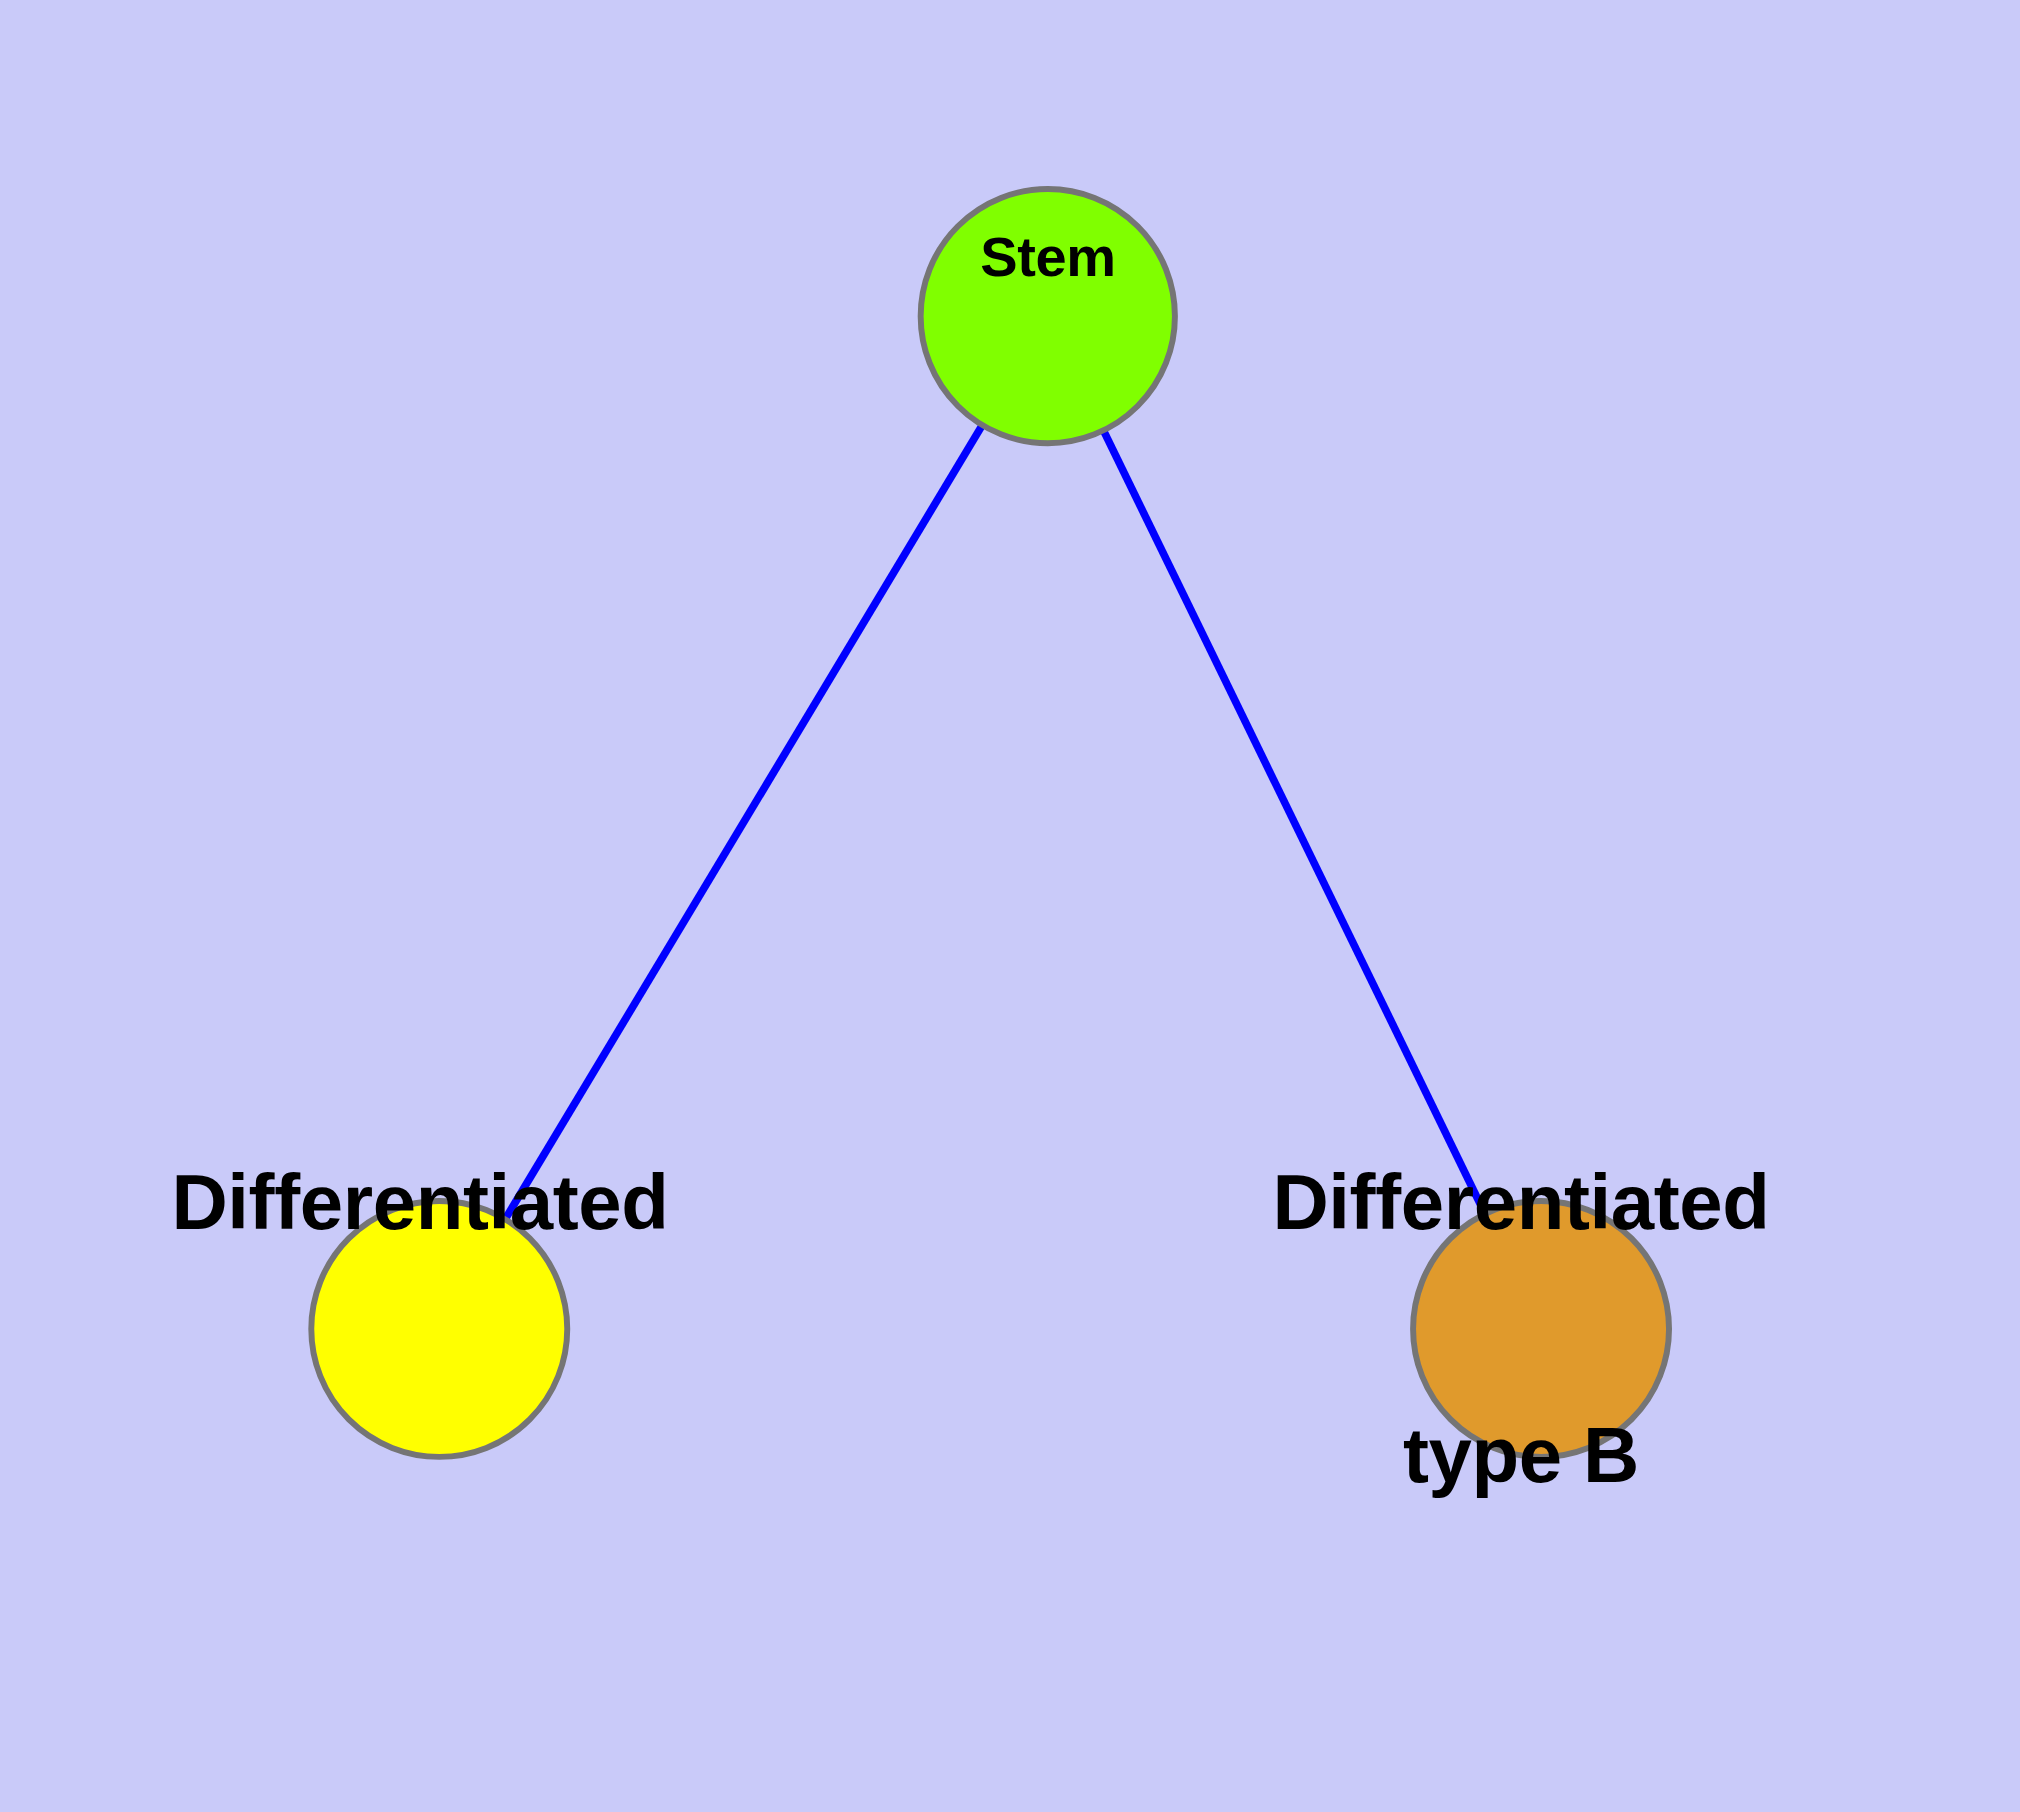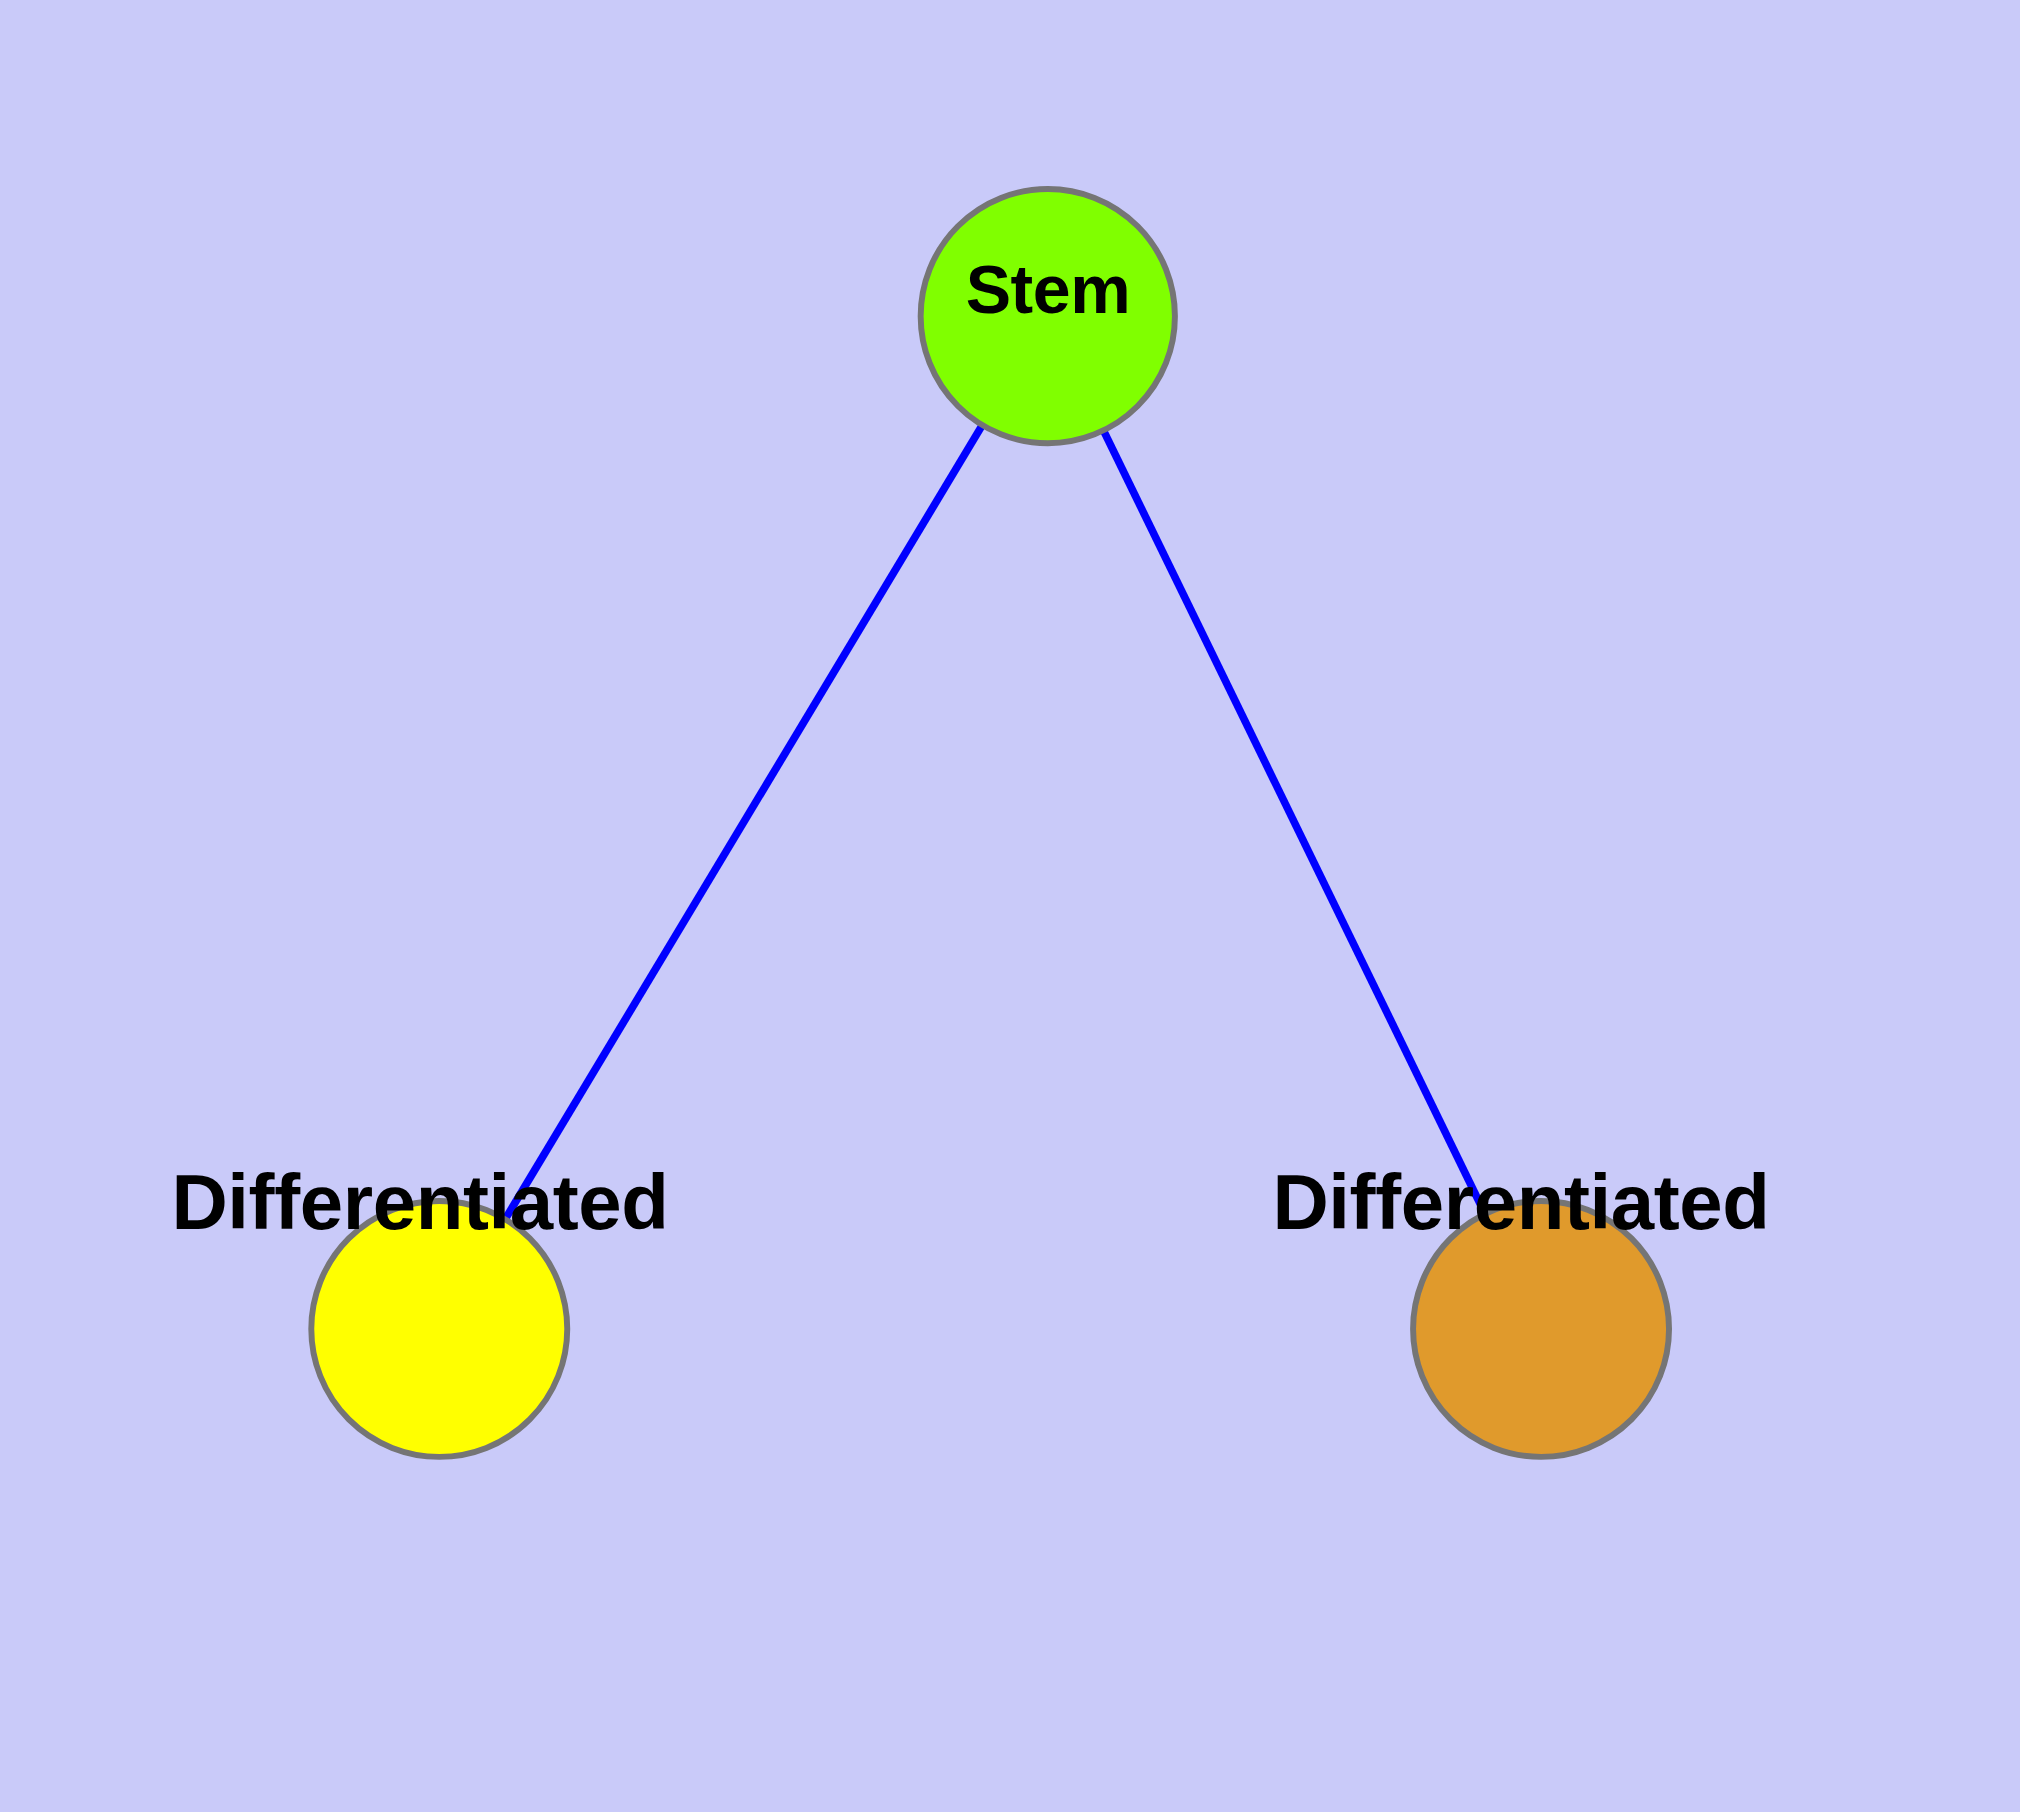--- a/index.html
+++ b/index.html
@@ -38,21 +38,21 @@
     text-align: center;
     color: #000000;
     font-family: "Liberation Sans", sans-serif;
     font-weight: bold;
     line-height: 1.08;
     white-space: pre;
     pointer-events: none;
     letter-spacing: -0.4px;
   }
   #label-stem {
-    font-size: 68px;
+    font-size: 56px;
     left: 709px;
     top: 271px;
     width: 678px;
   }
   #label-diff-a {
     font-size: 78px;
     left: 81px;
     top: 1238px;
     width: 678px;
   }
@@ -87,16 +87,17 @@
   <div class="node-label" id="label-stem" style="color: rgb(0, 0, 0); left: 709px; top: 106px;">
     <div>Stem</div>
   </div>
 
   <div class="node-label" id="label-diff-a" style="color: rgb(0, 0, 0); left: 81px; top: 992px;">
     <div>Differentiated</div>
   </div>
 
   <div class="node-label" id="label-diff-b" style="color: rgb(0, 0, 0); left: 1182px; top: 992px;">
     <div>Differentiated</div>
+    <div>type B</div>
   </div>
 
 </div>
 
 
 </body></html>

